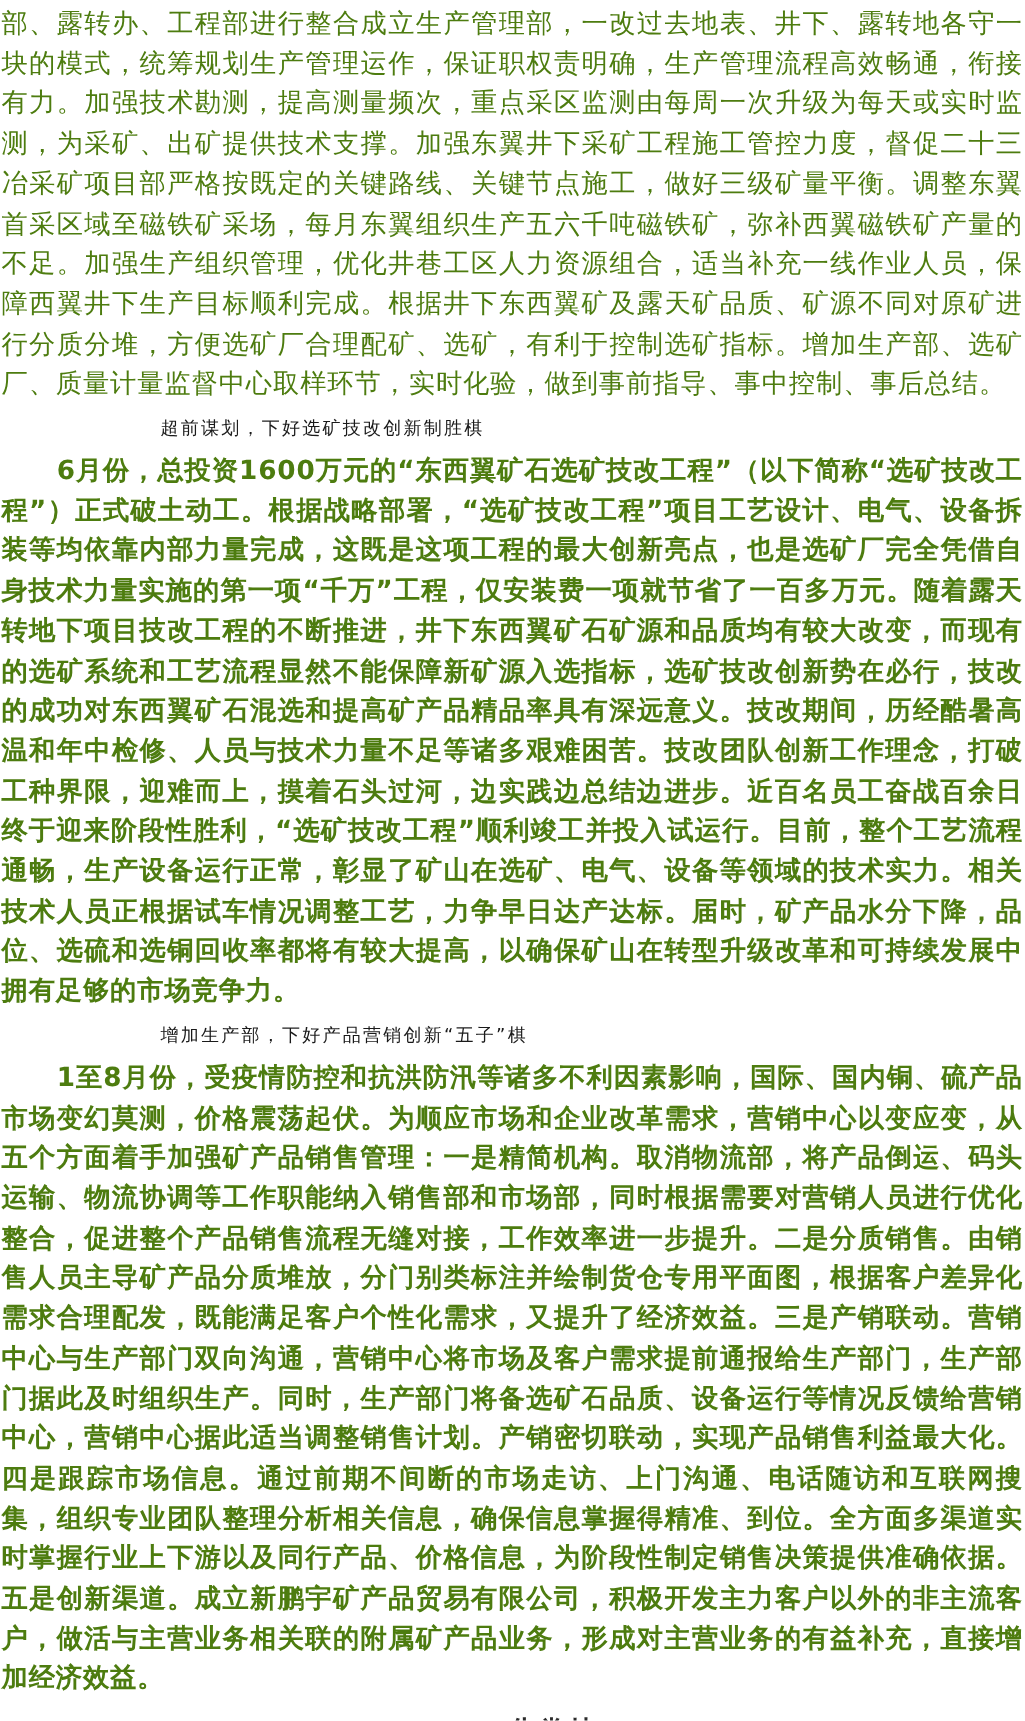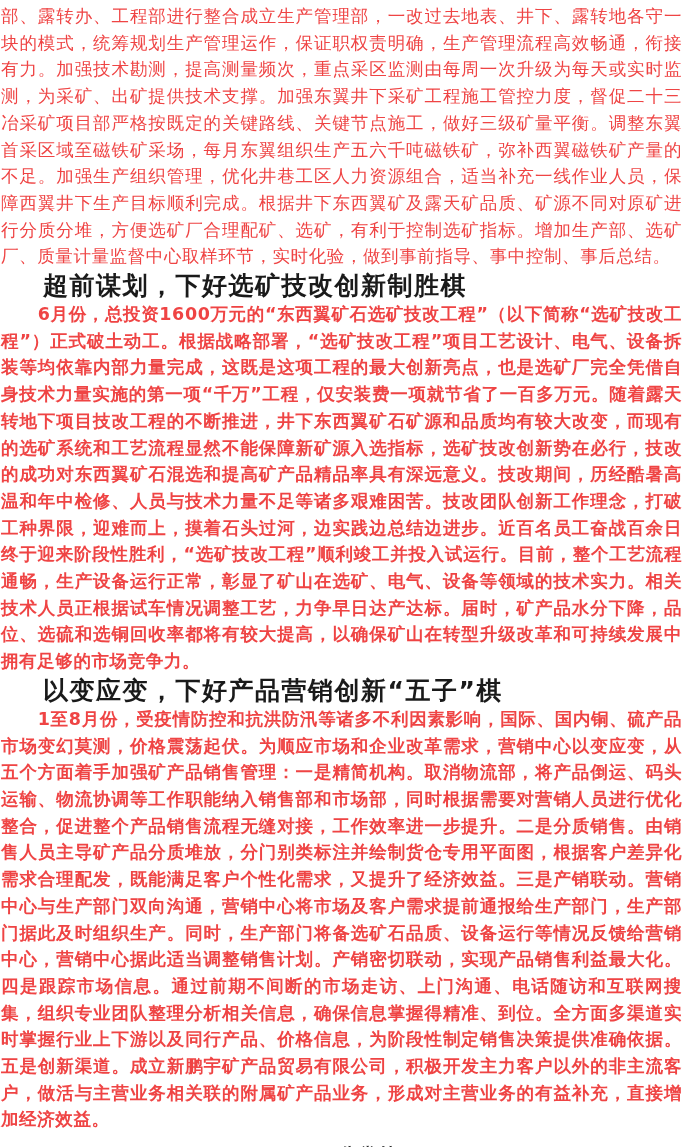--- a/index.html
+++ b/index.html
@@ -11,32 +11,32 @@
     font-family: "DejaVu Sans", sans-serif;
   }
   .article {
     padding: 3px 1px 0 1px;
   }
   .para {
     margin: 0;
     font-size: 17.5px;
     line-height: 26.7px;
     letter-spacing: 0.6px;
-    color: #ef4444;
+    color: #4d7c0f;
     text-align: justify;
     text-justify: inter-character;
     word-break: break-all;
   }
   .para.indent { text-indent: 2.1em; font-weight: bold; }
   .heading {
     margin: 2px 0 2px 0;
-    padding-left: 42px;
-    font-size: 25px;
+    padding-left: 106px;
+    font-size: 12px;
     line-height: 27px;
-    font-weight: bold;
+    font-weight: normal;
     letter-spacing: 1.5px;
     color: #1a1a1a;
   }
   .signature {
     margin-top: 8px;
     padding-left: 55px;
     text-align: center;
     font-size: 18px;
     line-height: 27px;
     font-weight: bold;
@@ -47,18 +47,18 @@
 </head>
 <body>
 
 <div class="article">
   <p class="para">部、露转办、工程部进行整合成立生产管理部，一改过去地表、井下、露转地各守一块的模式，统筹规划生产管理运作，保证职权责明确，生产管理流程高效畅通，衔接有力。加强技术勘测，提高测量频次，重点采区监测由每周一次升级为每天或实时监测，为采矿、出矿提供技术支撑。加强东翼井下采矿工程施工管控力度，督促二十三冶采矿项目部严格按既定的关键路线、关键节点施工，做好三级矿量平衡。调整东翼首采区域至磁铁矿采场，每月东翼组织生产五六千吨磁铁矿，弥补西翼磁铁矿产量的不足。加强生产组织管理，优化井巷工区人力资源组合，适当补充一线作业人员，保障西翼井下生产目标顺利完成。根据井下东西翼矿及露天矿品质、矿源不同对原矿进行分质分堆，方便选矿厂合理配矿、选矿，有利于控制选矿指标。增加生产部、选矿厂、质量计量监督中心取样环节，实时化验，做到事前指导、事中控制、事后总结。</p>
 
   <h3 class="heading">超前谋划，下好选矿技改创新制胜棋</h3>
 
   <p class="para indent">6月份，总投资1600万元的“东西翼矿石选矿技改工程”（以下简称“选矿技改工程”）正式破土动工。根据战略部署，“选矿技改工程”项目工艺设计、电气、设备拆装等均依靠内部力量完成，这既是这项工程的最大创新亮点，也是选矿厂完全凭借自身技术力量实施的第一项“千万”工程，仅安装费一项就节省了一百多万元。随着露天转地下项目技改工程的不断推进，井下东西翼矿石矿源和品质均有较大改变，而现有的选矿系统和工艺流程显然不能保障新矿源入选指标，选矿技改创新势在必行，技改的成功对东西翼矿石混选和提高矿产品精品率具有深远意义。技改期间，历经酷暑高温和年中检修、人员与技术力量不足等诸多艰难困苦。技改团队创新工作理念，打破工种界限，迎难而上，摸着石头过河，边实践边总结边进步。近百名员工奋战百余日终于迎来阶段性胜利，“选矿技改工程”顺利竣工并投入试运行。目前，整个工艺流程通畅，生产设备运行正常，彰显了矿山在选矿、电气、设备等领域的技术实力。相关技术人员正根据试车情况调整工艺，力争早日达产达标。届时，矿产品水分下降，品位、选硫和选铜回收率都将有较大提高，以确保矿山在转型升级改革和可持续发展中拥有足够的市场竞争力。</p>
 
-  <h3 class="heading">以变应变，下好产品营销创新“五子”棋</h3>
+  <h3 class="heading">增加生产部，下好产品营销创新“五子”棋</h3>
 
   <p class="para indent">1至8月份，受疫情防控和抗洪防汛等诸多不利因素影响，国际、国内铜、硫产品市场变幻莫测，价格震荡起伏。为顺应市场和企业改革需求，营销中心以变应变，从五个方面着手加强矿产品销售管理：一是精简机构。取消物流部，将产品倒运、码头运输、物流协调等工作职能纳入销售部和市场部，同时根据需要对营销人员进行优化整合，促进整个产品销售流程无缝对接，工作效率进一步提升。二是分质销售。由销售人员主导矿产品分质堆放，分门别类标注并绘制货仓专用平面图，根据客户差异化需求合理配发，既能满足客户个性化需求，又提升了经济效益。三是产销联动。营销中心与生产部门双向沟通，营销中心将市场及客户需求提前通报给生产部门，生产部门据此及时组织生产。同时，生产部门将备选矿石品质、设备运行等情况反馈给营销中心，营销中心据此适当调整销售计划。产销密切联动，实现产品销售利益最大化。四是跟踪市场信息。通过前期不间断的市场走访、上门沟通、电话随访和互联网搜集，组织专业团队整理分析相关信息，确保信息掌握得精准、到位。全方面多渠道实时掌握行业上下游以及同行产品、价格信息，为阶段性制定销售决策提供准确依据。五是创新渠道。成立新鹏宇矿产品贸易有限公司，积极开发主力客户以外的非主流客户，做活与主营业务相关联的附属矿产品业务，形成对主营业务的有益补充，直接增加经济效益。</p>
 
   <div class="signature">朱常林</div>
 </div>
 
 </body></html>

